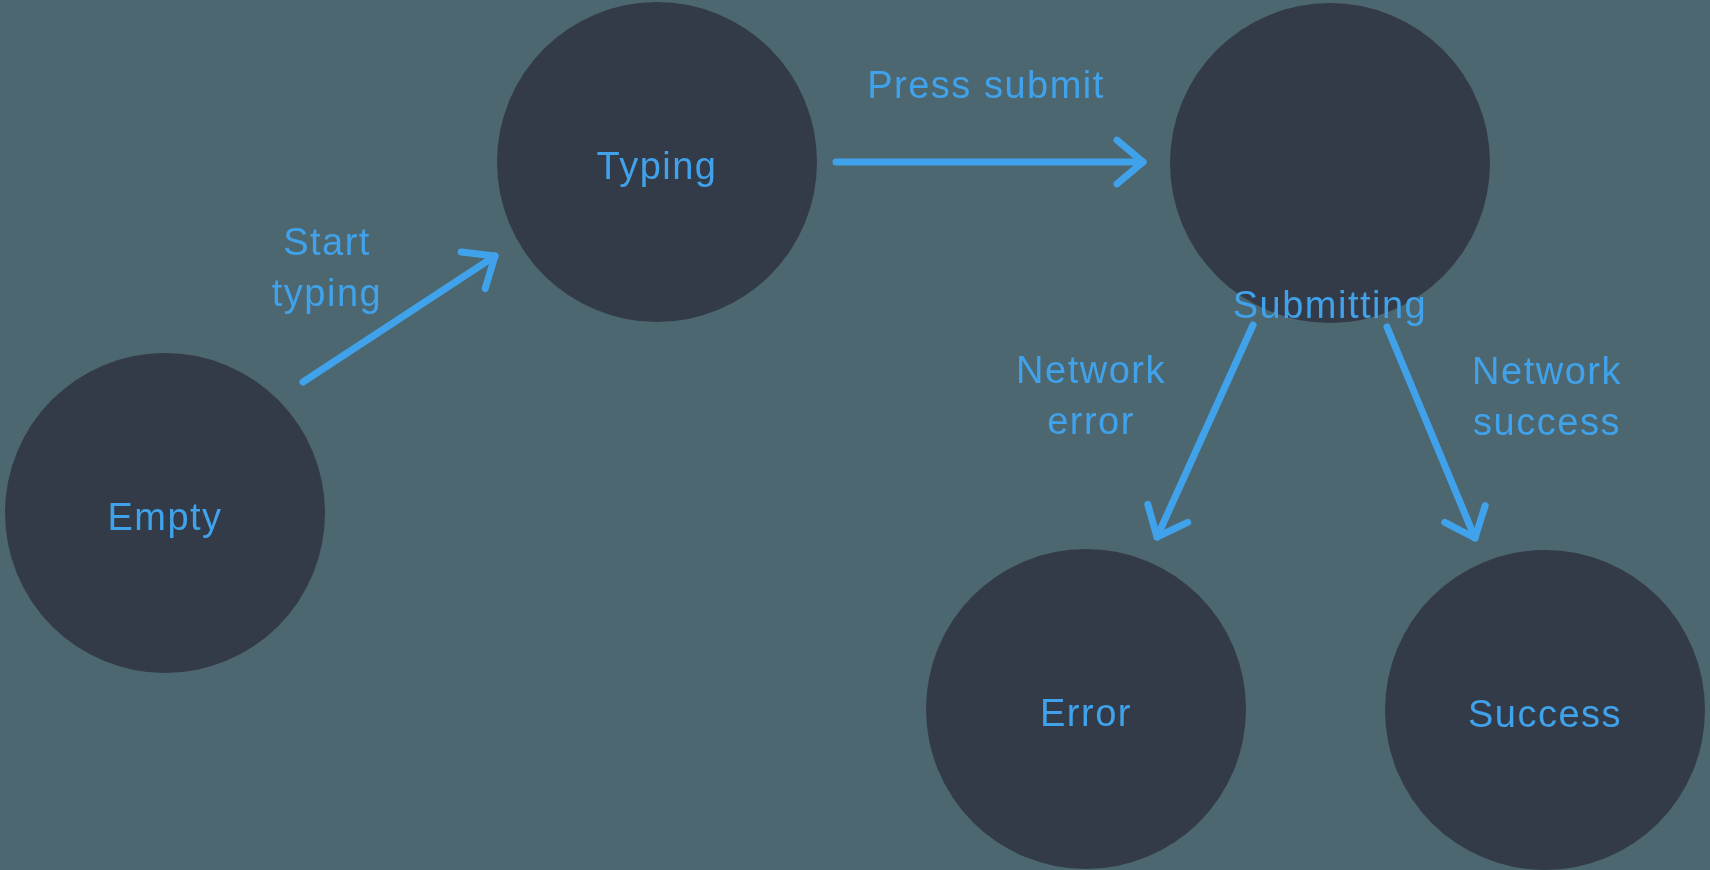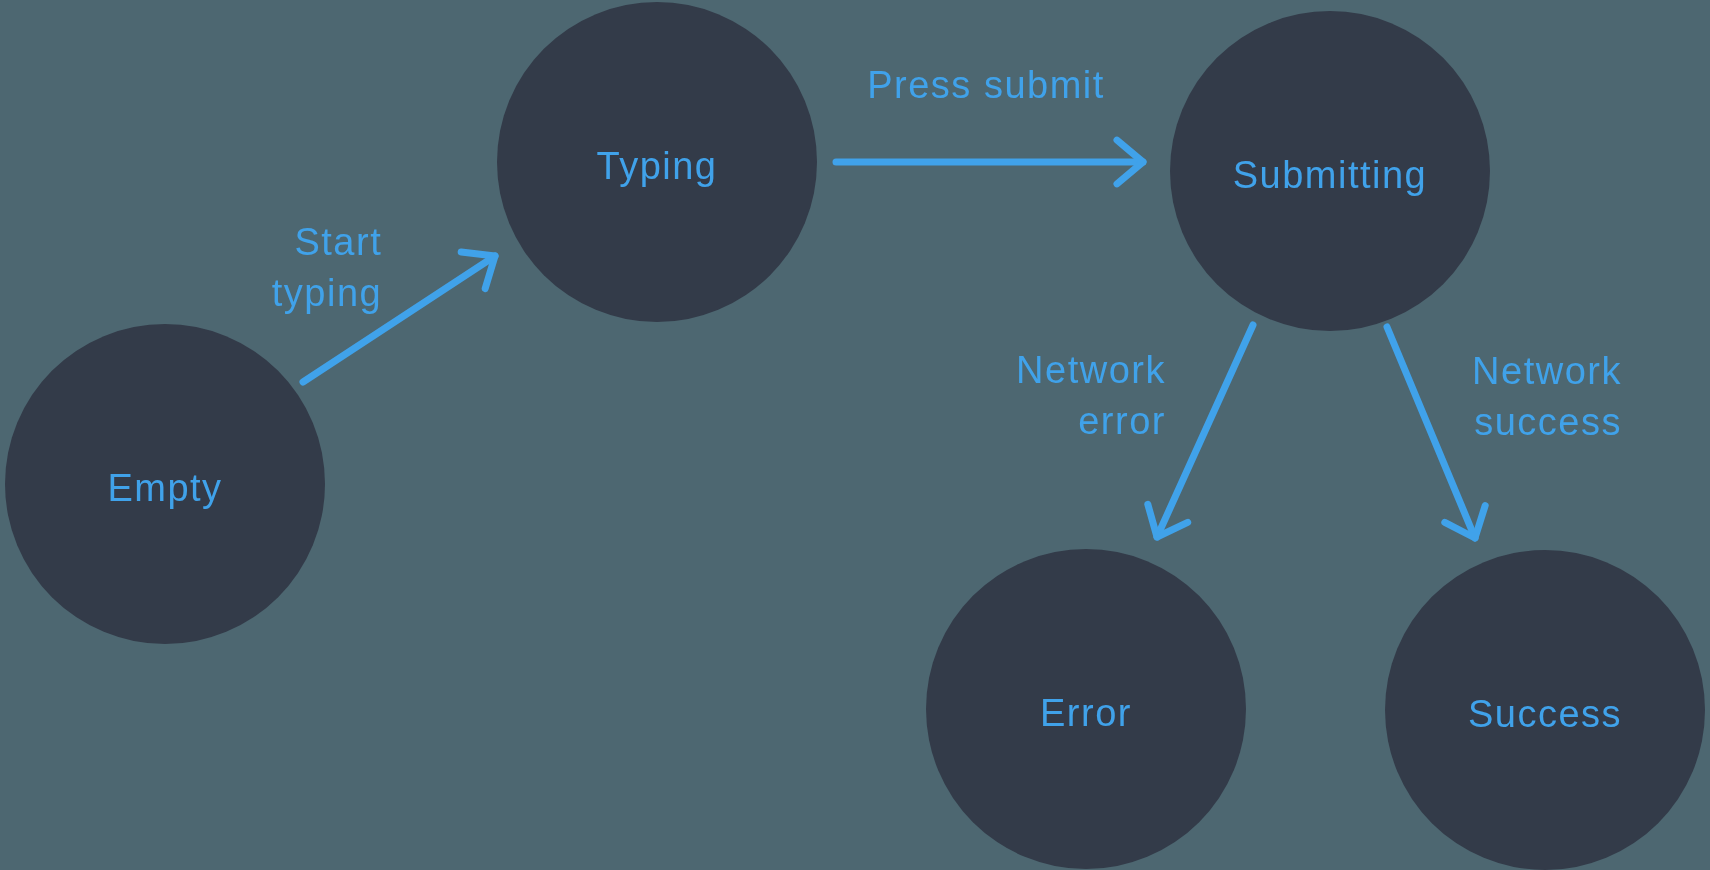--- a/index.html
+++ b/index.html
@@ -16,32 +16,32 @@
     border-radius:50%;
     background:#333B49;
     display:flex;align-items:center;justify-content:center;
   }
   .node-label{
     color:#40A2EA;
     font-size:38px;
     letter-spacing:1.5px;
     transform:translateY(4px);
   }
-  #node-empty{left:5px;top:324px;}
+  #node-empty{left:5px;top:353px;}
   #node-typing{left:497px;top:2px;}
-  #node-submitting{left:1170px;top:11px;}
+  #node-submitting{left:1170px;top:3px;align-items:flex-end;}
   #node-error{left:926px;top:549px;}
   #node-success{left:1385px;top:550px;}
   .edge-label{
     position:absolute;
     color:#40A2EA;
     font-size:38px;
     letter-spacing:1.5px;
     line-height:51px;
-    text-align:right;
+    text-align:center;
     transform:translate(-50%,-50%);
     white-space:nowrap;
   }
   #label-start-typing{left:327px;top:236px;margin-top:32px;}
   #label-press-submit{left:986px;top:85px;}
   #label-network-error{left:1091px;top:396px;}
   #label-network-success{left:1547px;top:397px;}
   svg#edges{position:absolute;left:0;top:0;}
   svg#edges path{
     stroke:#40A2EA;

